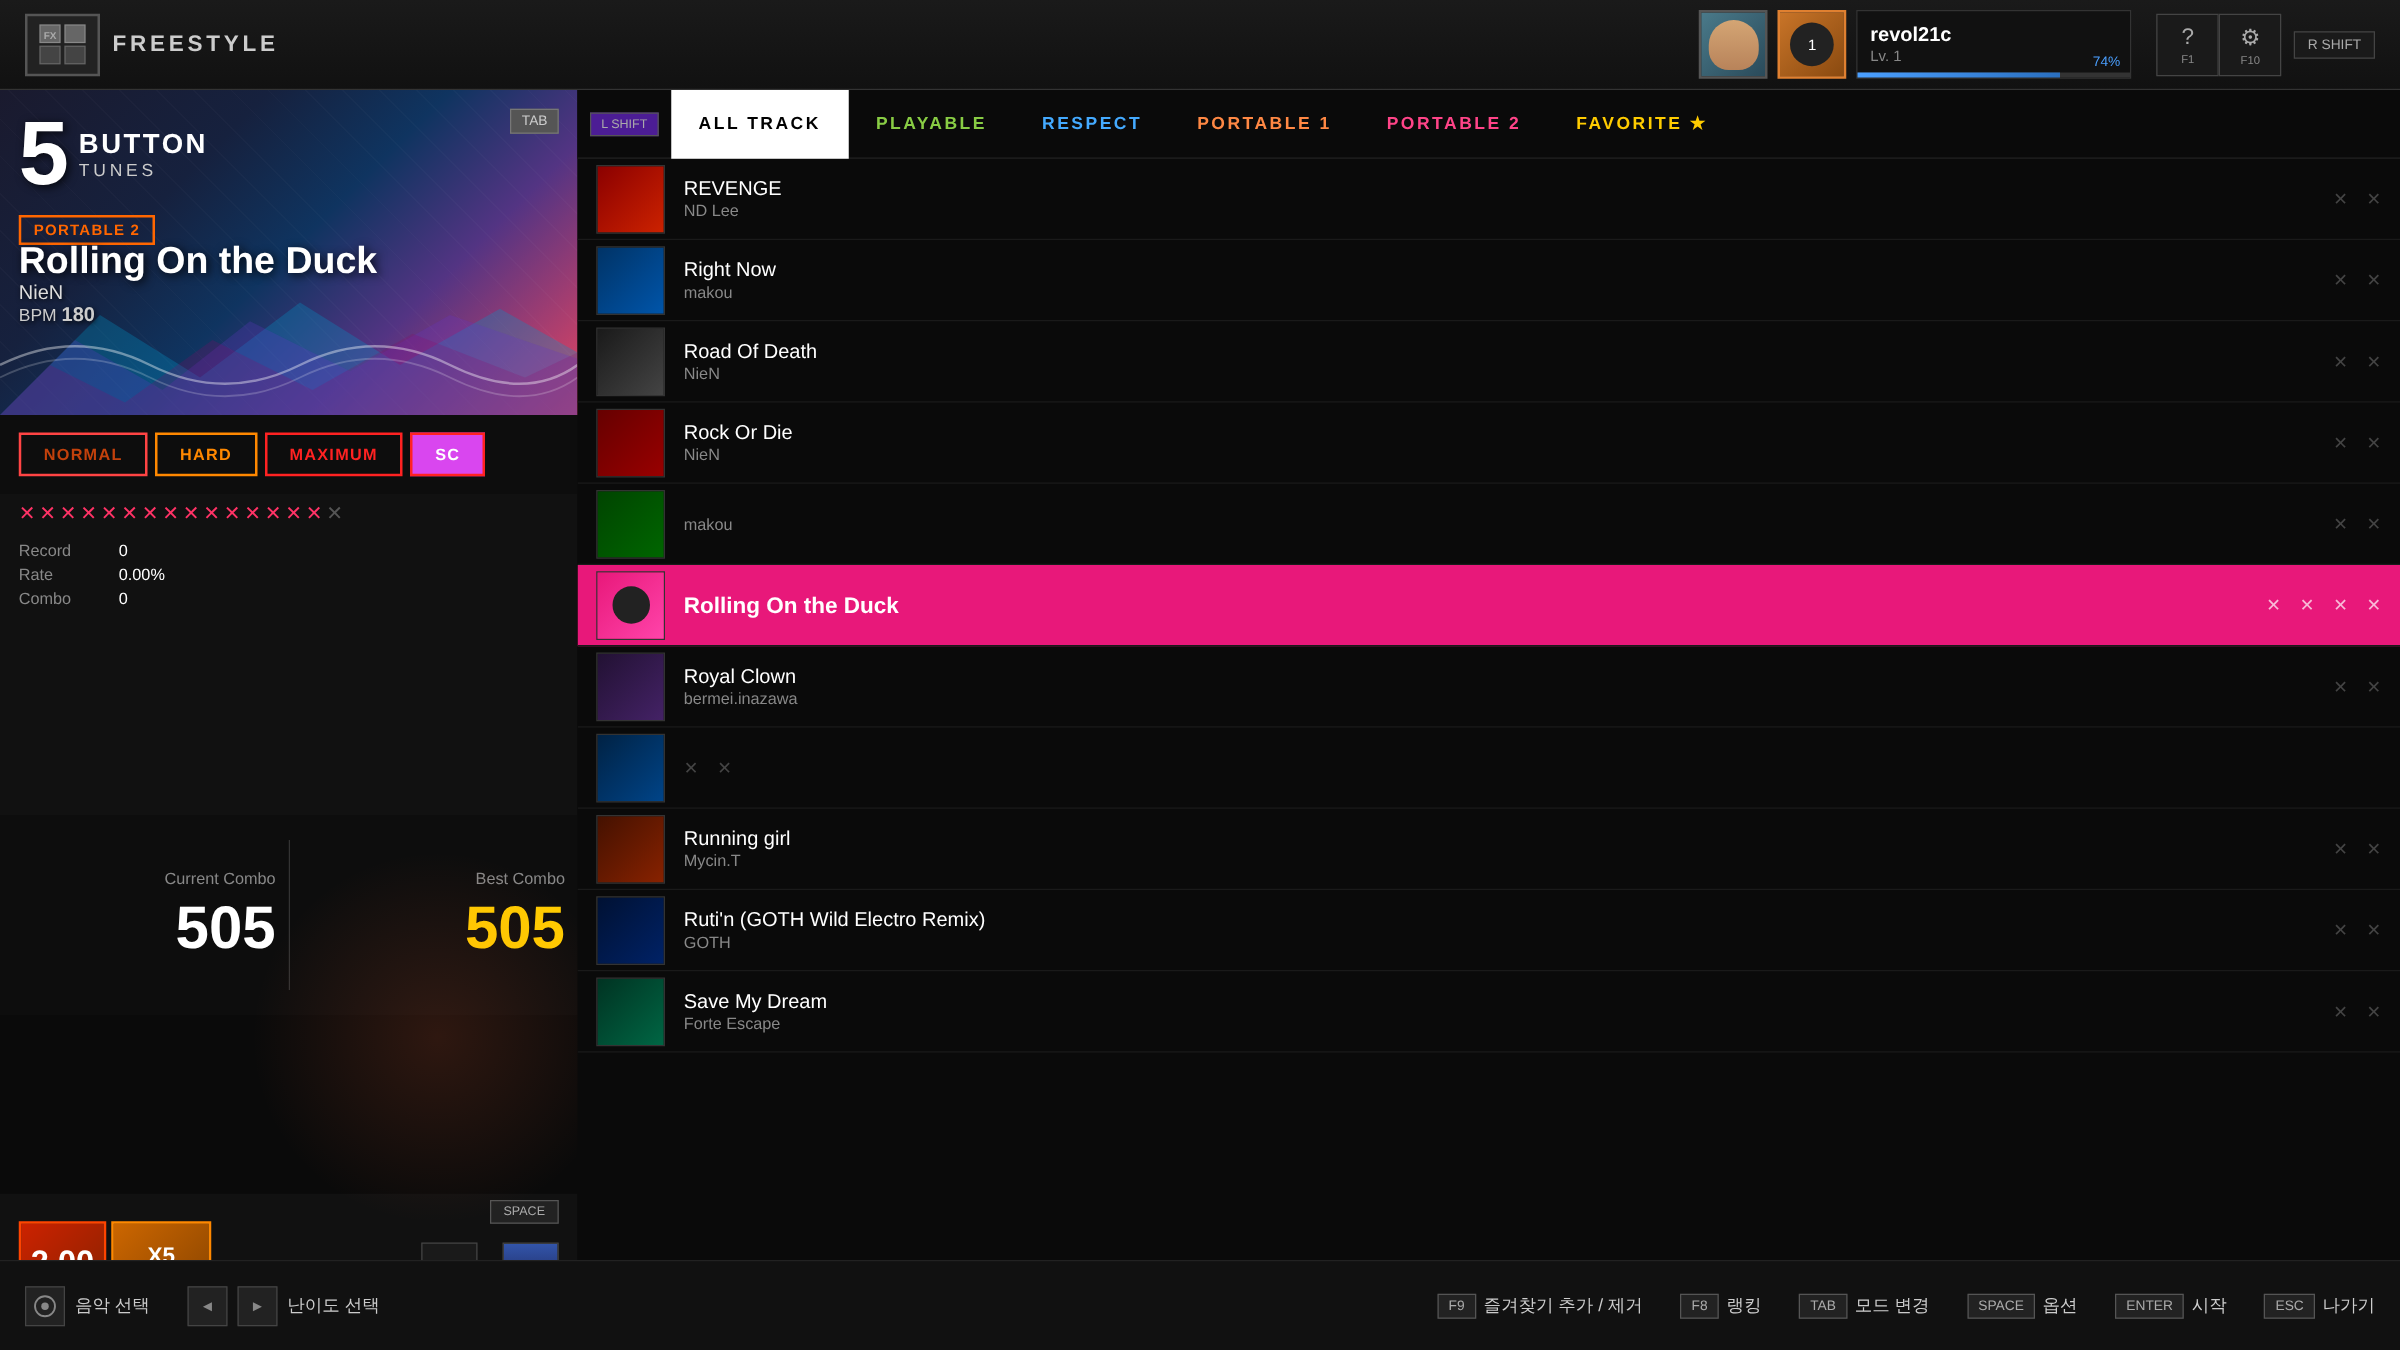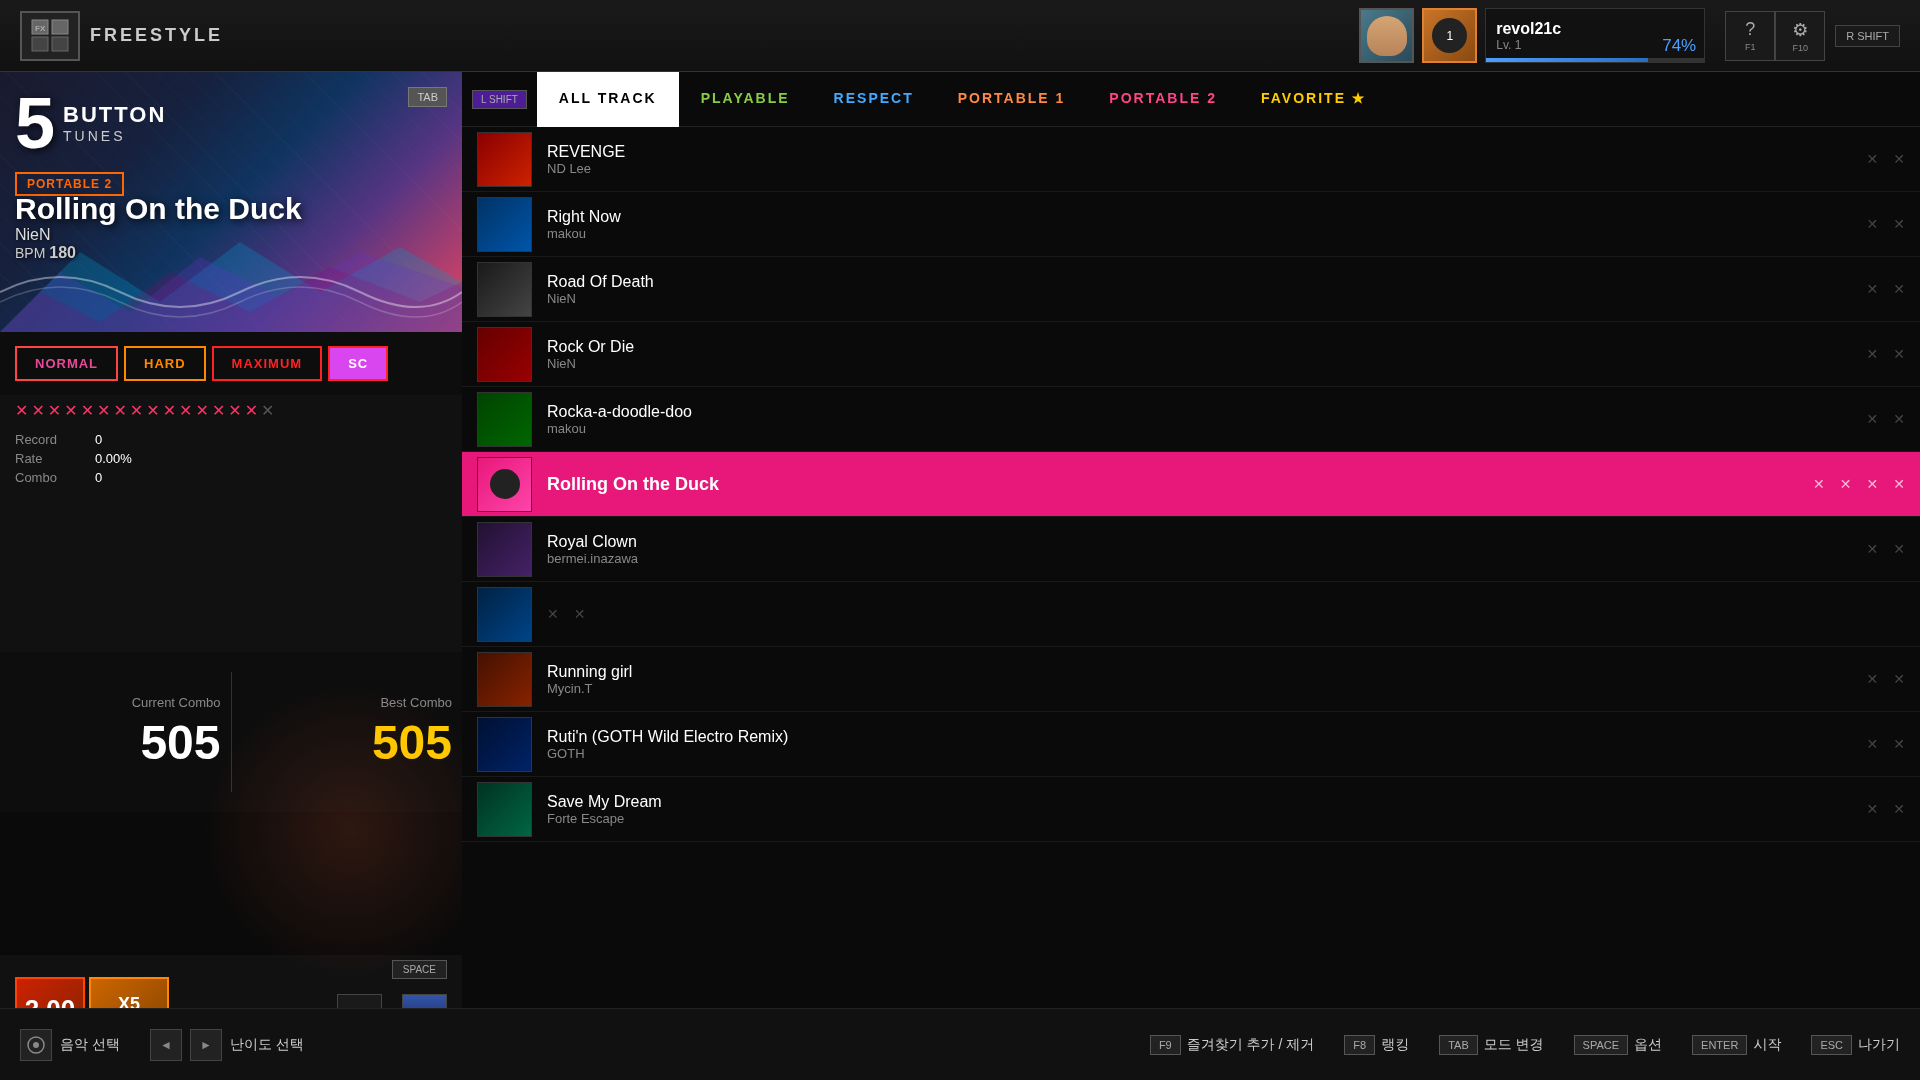--- a/index.html
+++ b/index.html
@@ -75,21 +75,21 @@
       display: flex;
       flex-direction: column;
       justify-content: center;
       padding: 0 10px;
       position: relative;
     }
     .username { font-size: 16px; font-weight: bold; color: #fff; }
     .user-level { font-size: 12px; color: #888; }
     .xp-bar-container { position: absolute; bottom: 0; left: 0; right: 0; height: 4px; background: #333; }
     .xp-bar { height: 100%; background: linear-gradient(90deg, #4a9fff, #2a6fbf); }
-    .xp-percent { position: absolute; right: 8px; bottom: 6px; font-size: 17px; color: #4a9fff; margin-left: 48px; }
+    .xp-percent { position: absolute; right: 8px; bottom: 6px; font-size: 11px; color: #4a9fff; margin-left: 48px; }
 
     .header-btn {
       width: 50px; height: 50px;
       background: #1a1a1a;
       border: 1px solid #444;
       display: flex; flex-direction: column; align-items: center; justify-content: center;
       cursor: pointer;
       color: #aaa;
       font-size: 18px;
     }
@@ -196,21 +196,21 @@
     }
     .diff-btn {
       padding: 8px 18px;
       font-size: 13px;
       font-weight: bold;
       letter-spacing: 1px;
       border: 2px solid;
       cursor: pointer;
       background: transparent;
     }
-    .diff-normal { color: #ec4899; border-color: #ff4444; }
+    .diff-normal { color: #c2410c; border-color: #ff4444; }
     .diff-hard { color: #ff8800; border-color: #ff8800; }
     .diff-maximum { color: #ff2222; border-color: #ff2222; }
     .diff-sc { color: #ff2222; border-color: #ff2222; background: #d946ef; color: #fff; }
 
     
     .rating-stars {
       padding: 6px 15px;
       display: flex;
       gap: 3px;
     }
@@ -684,21 +684,20 @@
         <span class="track-x" style="color:#444">✕</span>
         <span class="track-x" style="color:#444">✕</span>
 
       </div>
     </div>
       <div class="track-item">
       <div class="track-thumb thumb-rocka">
         
       </div>
       <div class="track-info">
-        <div class="track-name">Rocka-a-doodle-doo</div>
         <div class="track-artist">makou</div>
       </div>
       <div class="track-actions">
         <span class="track-x" style="color:#444">✕</span>
         <span class="track-x" style="color:#444">✕</span>
 
       </div>
     </div>
       <div class="track-item active">
       <div class="track-thumb thumb-rolling">

